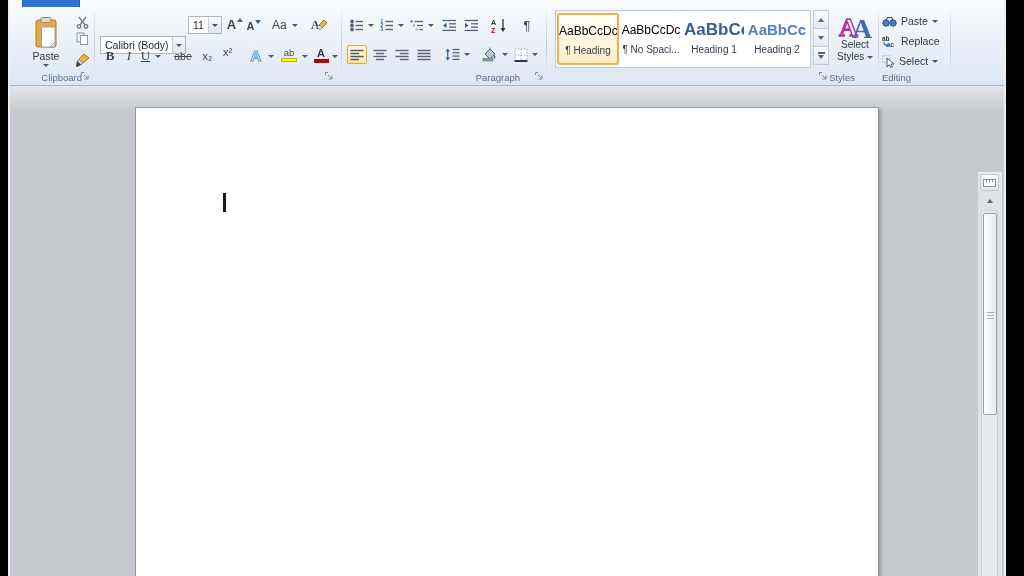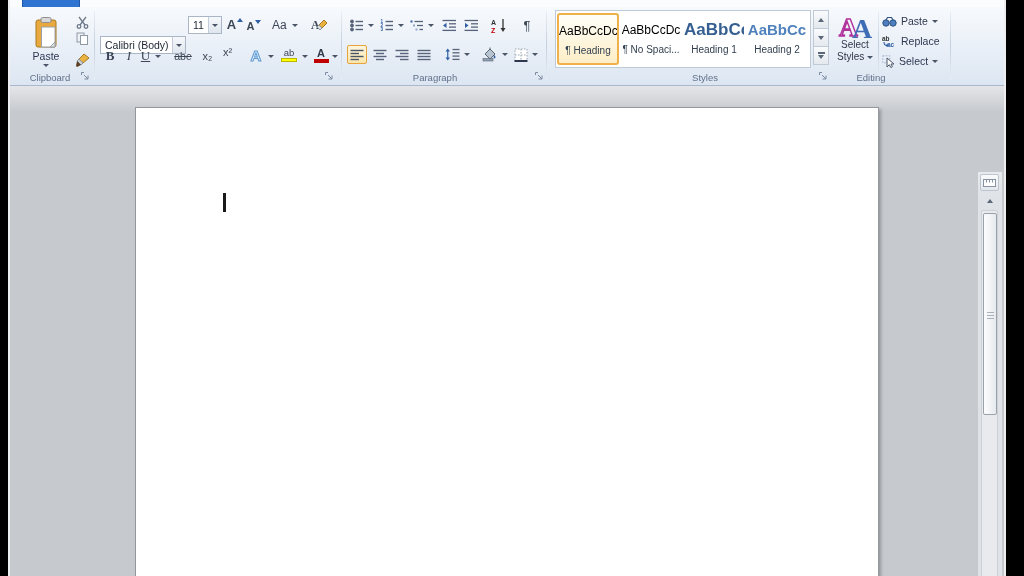--- a/index.html
+++ b/index.html
@@ -21,21 +21,21 @@
   .hometab-remnant { position:absolute; left:12px; top:0; width:58px; height:7px;
     background:#2e74d0; border-left:1px solid #2057a7; border-right:1px solid #2057a7; }
 
   
   .ribbon { position:absolute; top:7px; left:0; right:0; height:79px;
     background:linear-gradient(#f7fafd, #e9eff7 55%, #dce6f2);
     border-bottom:1px solid #a9b8ca; }
   .gdiv { position:absolute; top:4px; bottom:5px; width:1px;
     background:linear-gradient(#e8eef6,#c3cfde,#e8eef6); }
   .glabel { position:absolute; bottom:2px; font-size:9.5px; color:#617189;
-    text-align:center; white-space:nowrap; }
+    text-align:right; white-space:nowrap; }
   .launcher { position:absolute; bottom:4px; width:10px; height:10px; cursor:pointer; }
   .btn { position:absolute; display:flex; align-items:center; justify-content:center;
     color:#3c4656; }
   .dda { display:inline-block; width:0; height:0;
     border-left:3px solid transparent; border-right:3px solid transparent;
     border-top:3.5px solid #4a5668; vertical-align:middle; }
   .combo { position:absolute; height:18px; background:#fff;
     border:1px solid #aab6c6; display:flex; align-items:center;
     font-size:10.5px; color:#1d2532; padding-left:4px; }
   .combo .arrowbox { margin-left:auto; width:13px; height:100%;

